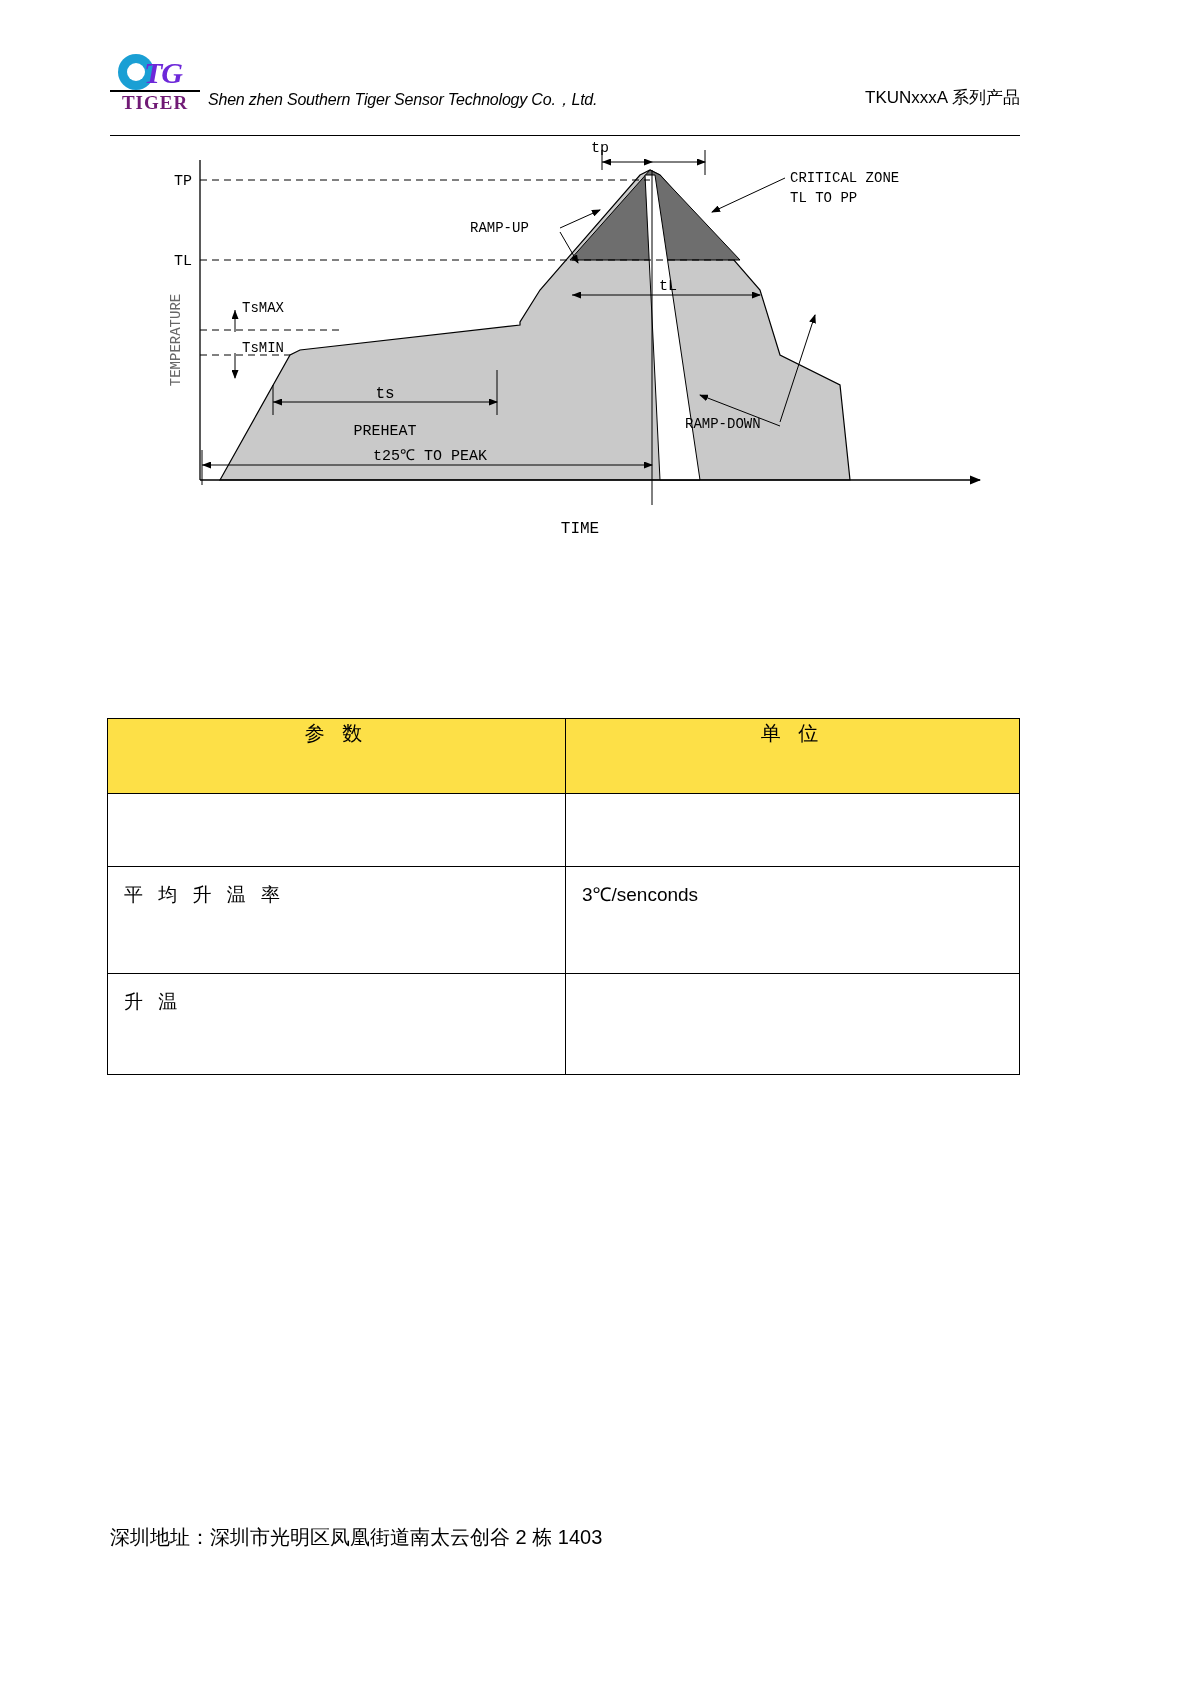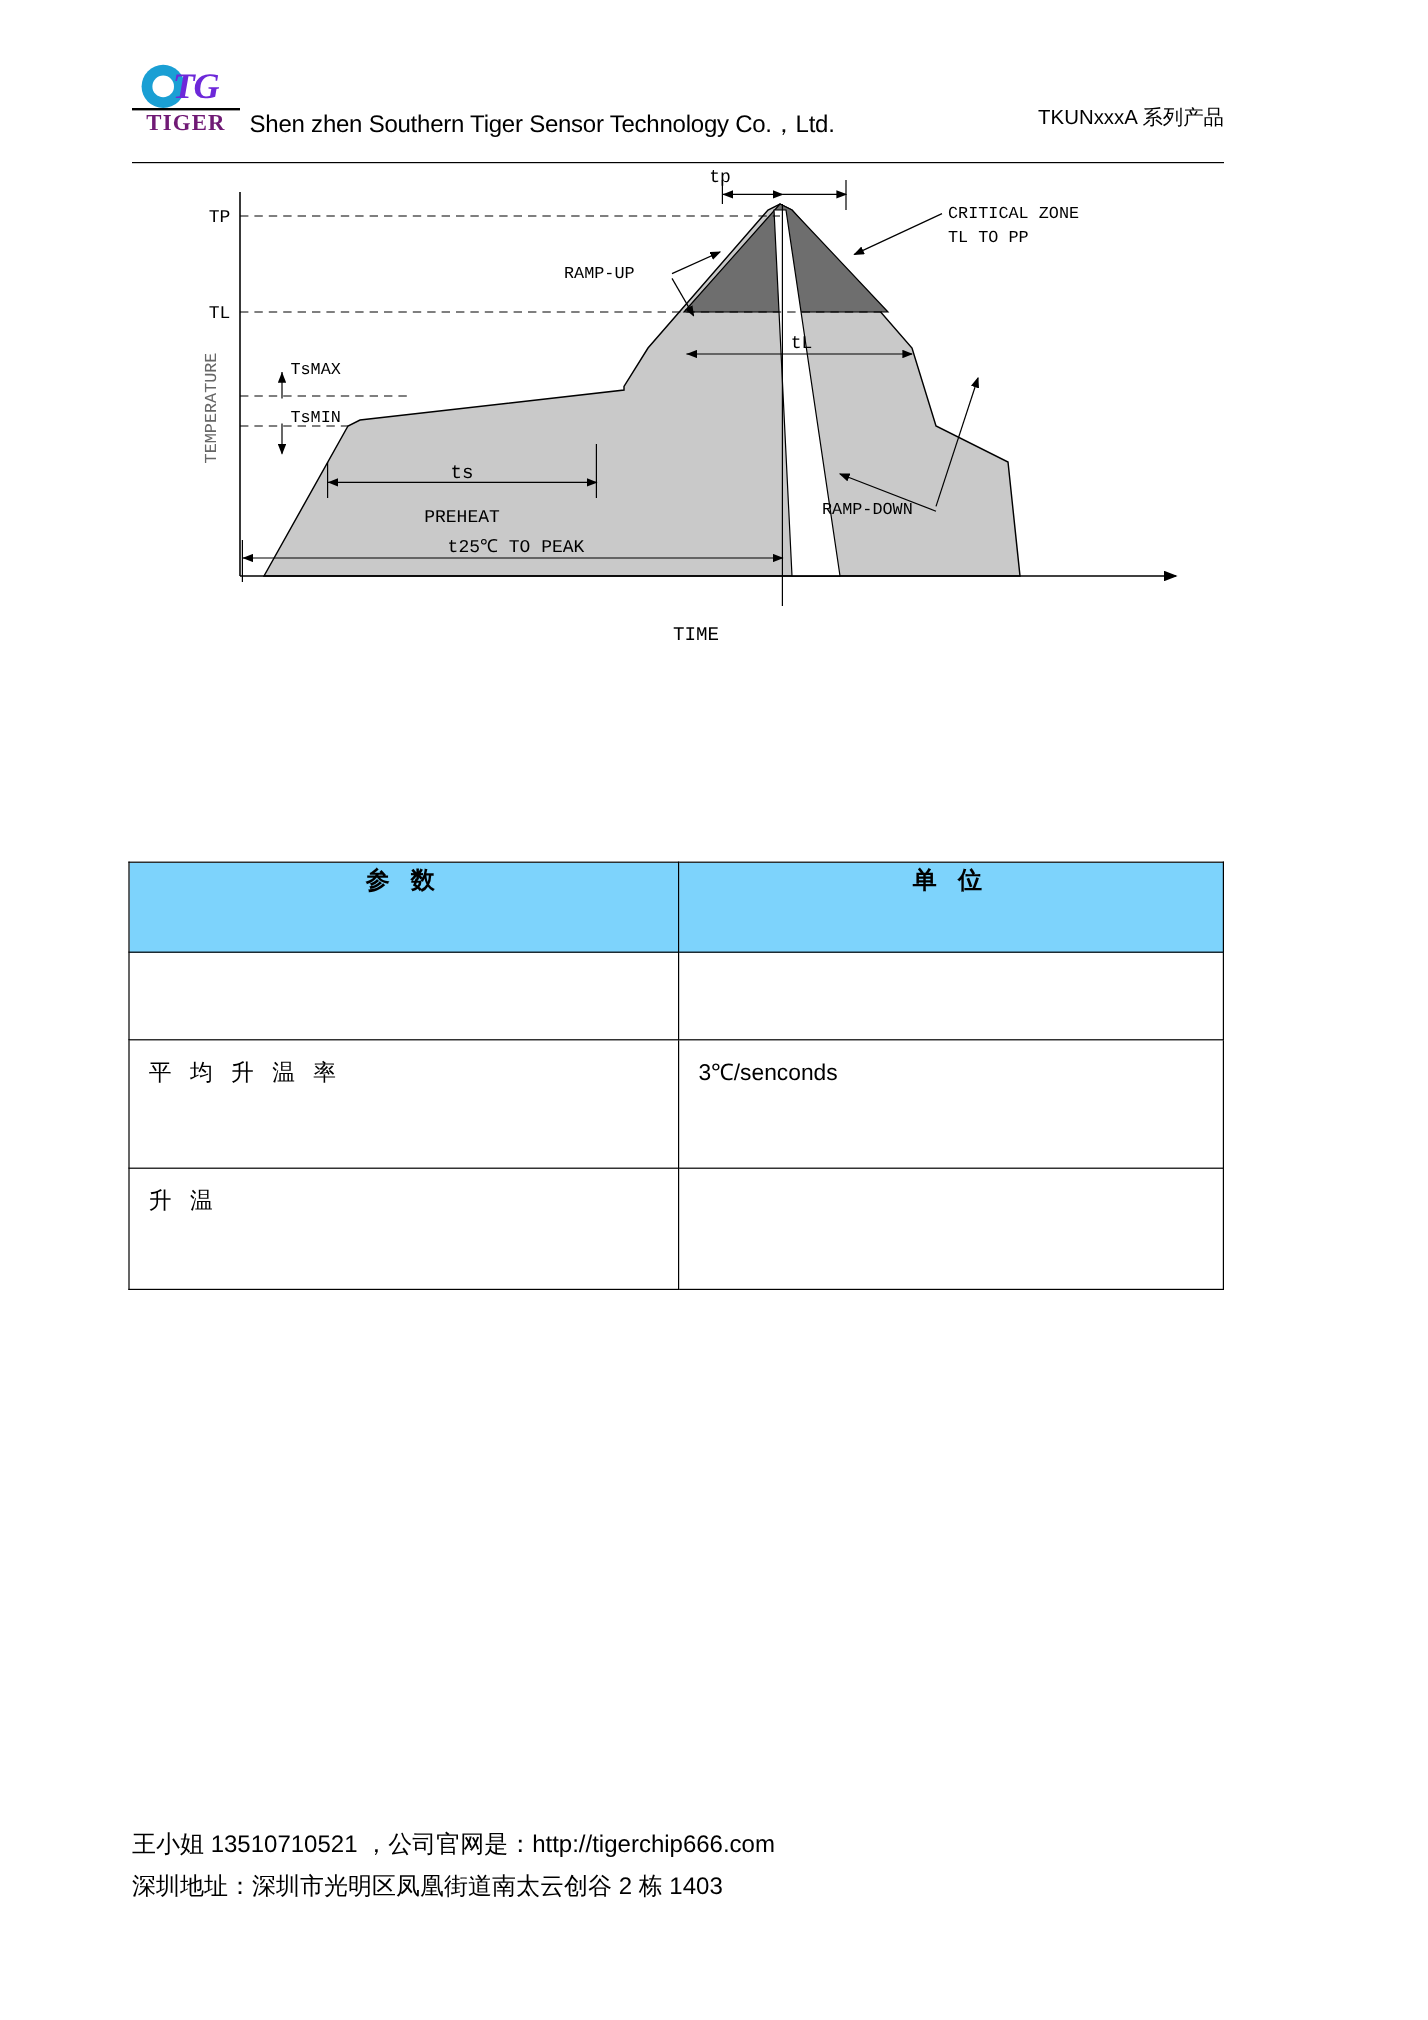--- a/index.html
+++ b/index.html
@@ -99,23 +99,24 @@
     top: 0px;
     font-size: 25px;
     font-weight: bold;
     letter-spacing: 1px;
     white-space: nowrap;
   }
   .company-en {
     position: absolute;
     left: 98px;
     top: 40px;
-    font-size: 20px;
+    font-size: 16px;
     white-space: nowrap;
     letter-spacing: -0.2px;
+    font-style: italic;
   }
   .doc-code {
     position: absolute;
     right: 0px;
     top: 36px;
     font-size: 17px;
     white-space: nowrap;
   }
   .header-rule {
     position: absolute;
@@ -142,25 +143,25 @@
     top: 718px;
     width: 912px;
     border-collapse: collapse;
     table-layout: fixed;
   }
   .spec-table td, .spec-table th {
     border: 1px solid #000000;
     vertical-align: top;
   }
   .spec-table thead th {
-    background: #7dd3fc;
+    background: #fde047;
     height: 72px;
     text-align: center;
     font-size: 20px;
-    font-weight: bold;
+    font-weight: normal;
     letter-spacing: 6px;
     color: #000;
   }
   .col-a { width: 458px; }
   .col-b { width: 454px; }
 
   .cell-pad {
     padding: 14px 16px;
     font-size: 19px;
     line-height: 1.5;
@@ -314,17 +315,16 @@
         <td class="cell-pad value-text">3℃/senconds</td>
       </tr>
       <tr>
         <td class="cell-pad param-cn" style="height:72px;">升 温</td>
         <td class="cell-pad value-text"></td>
       </tr>
     </tbody>
   </table>
 
   <div class="footer">
-    <div>王小姐 13510710521  ，公司官网是：http://tigerchip666.com</div>
     <div>深圳地址：深圳市光明区凤凰街道南太云创谷 2 栋 1403</div>
   </div>
 
 </div>
 
 </body></html>

